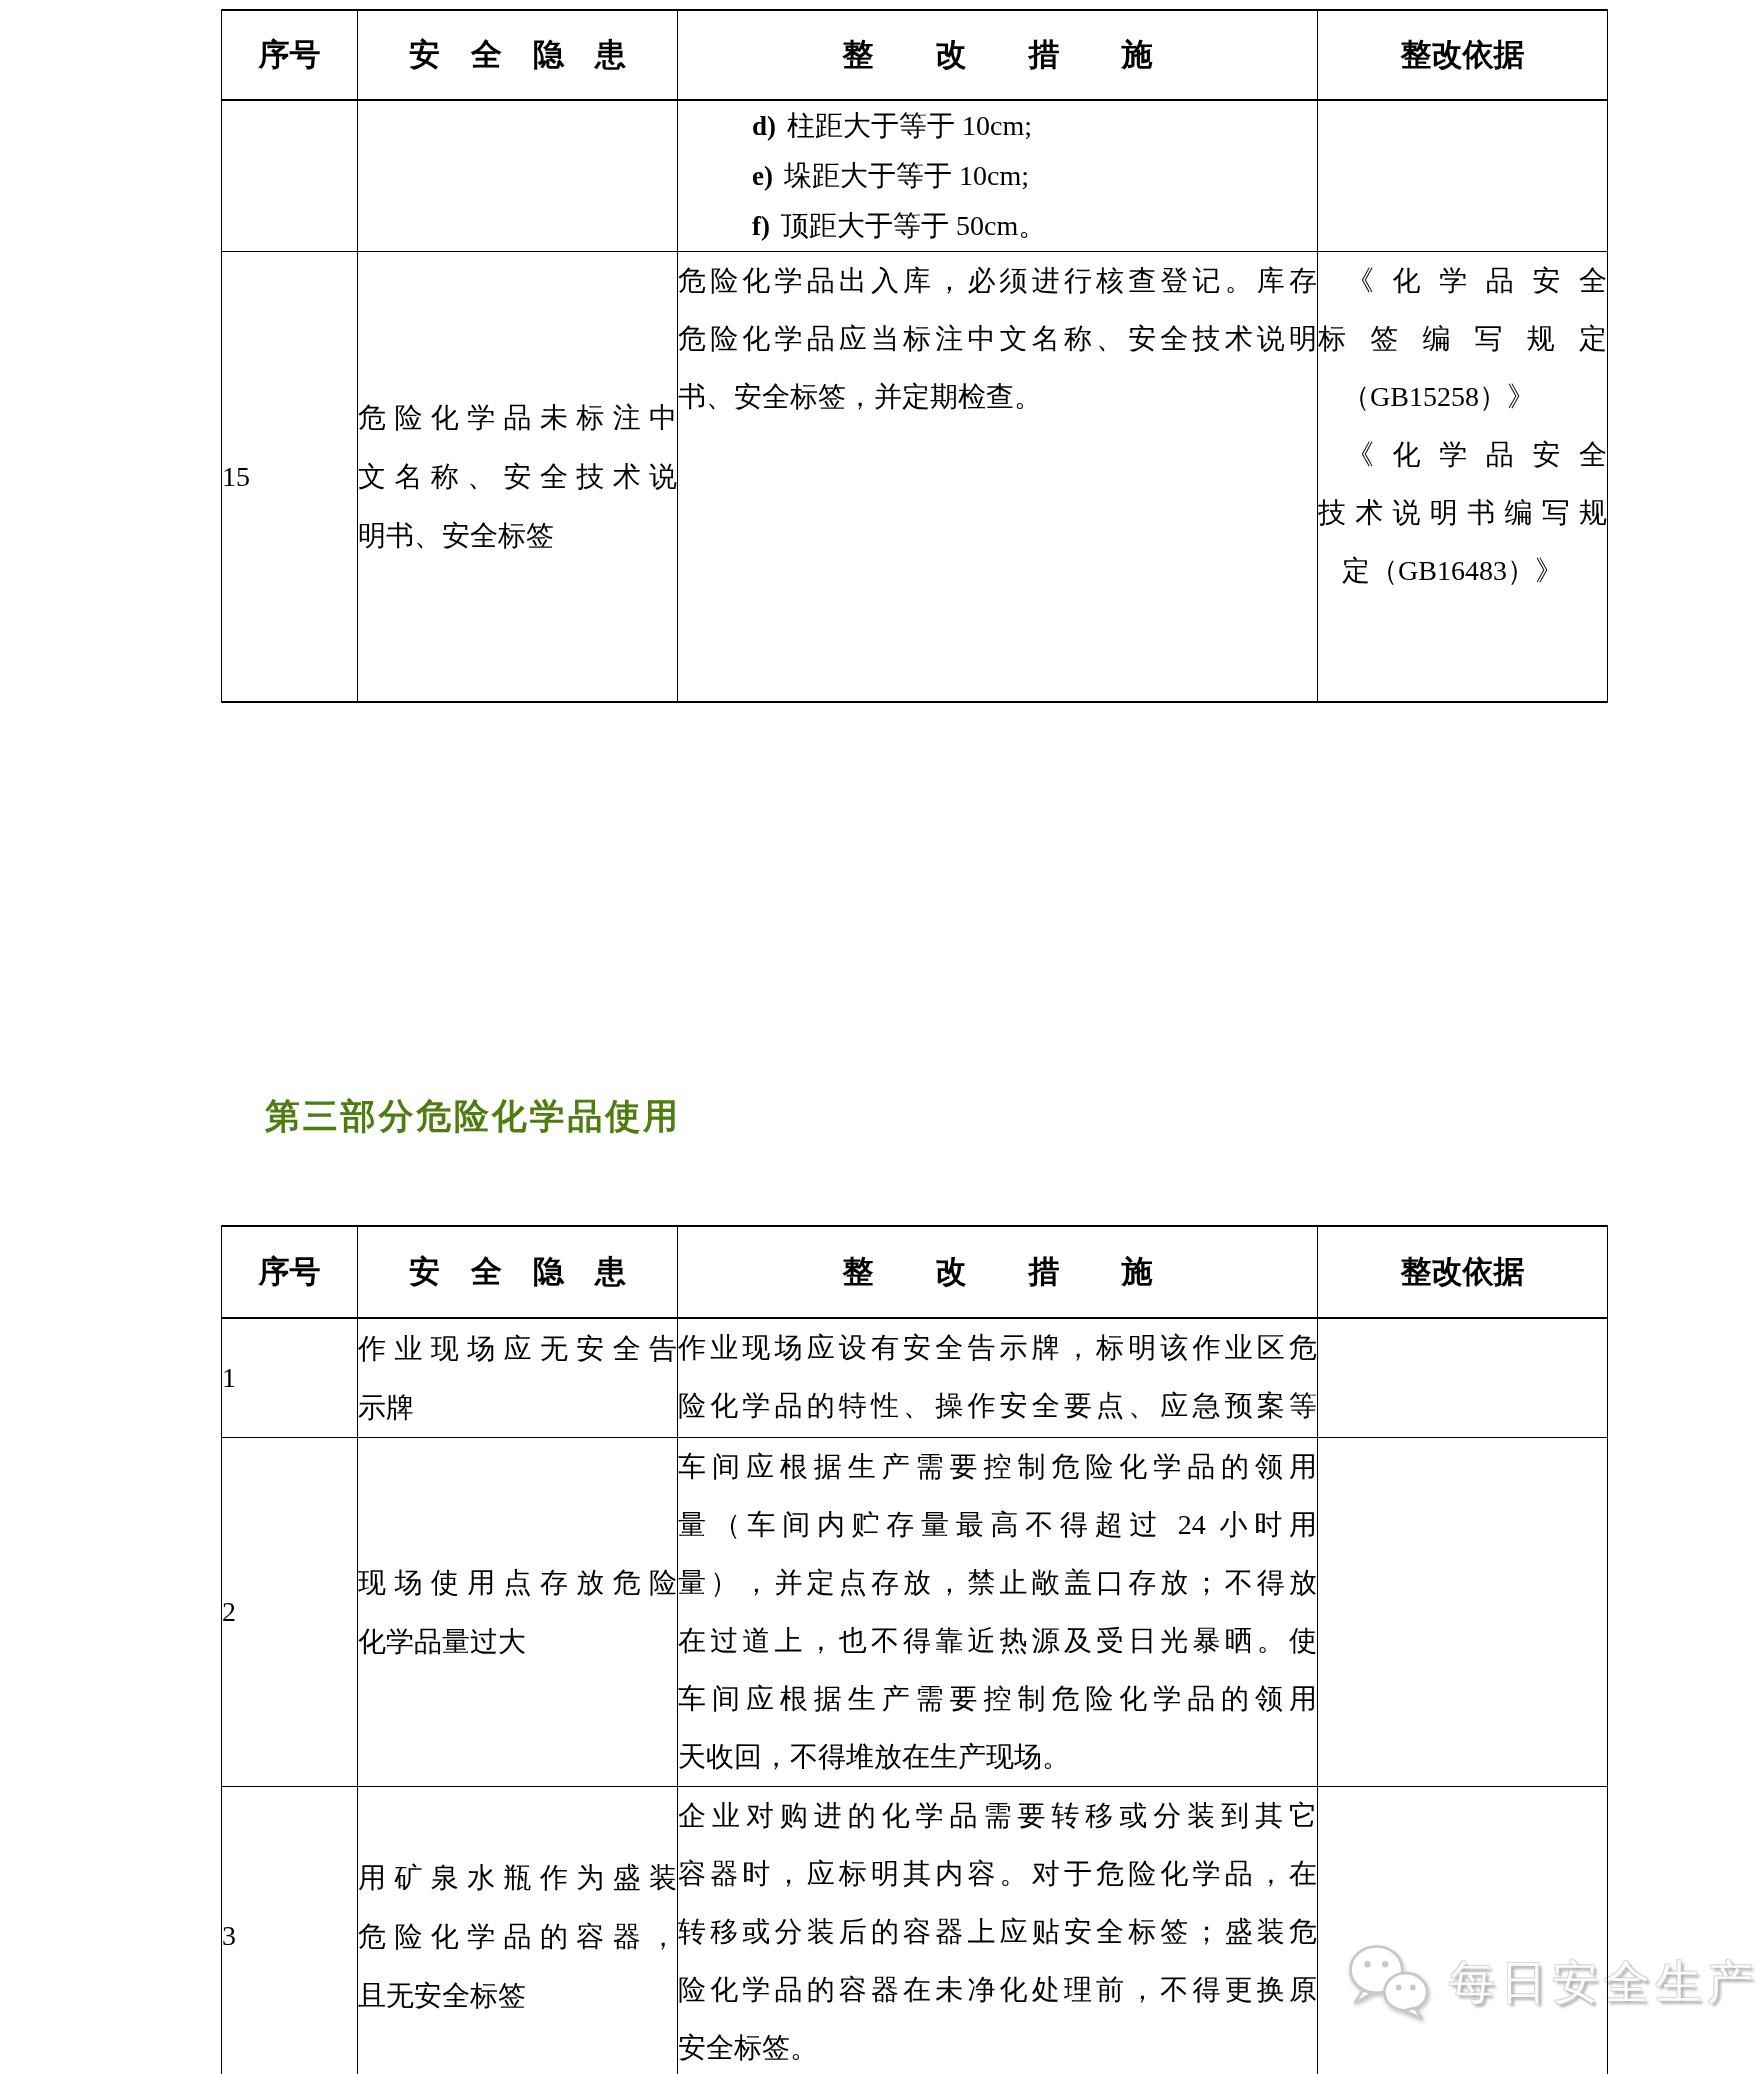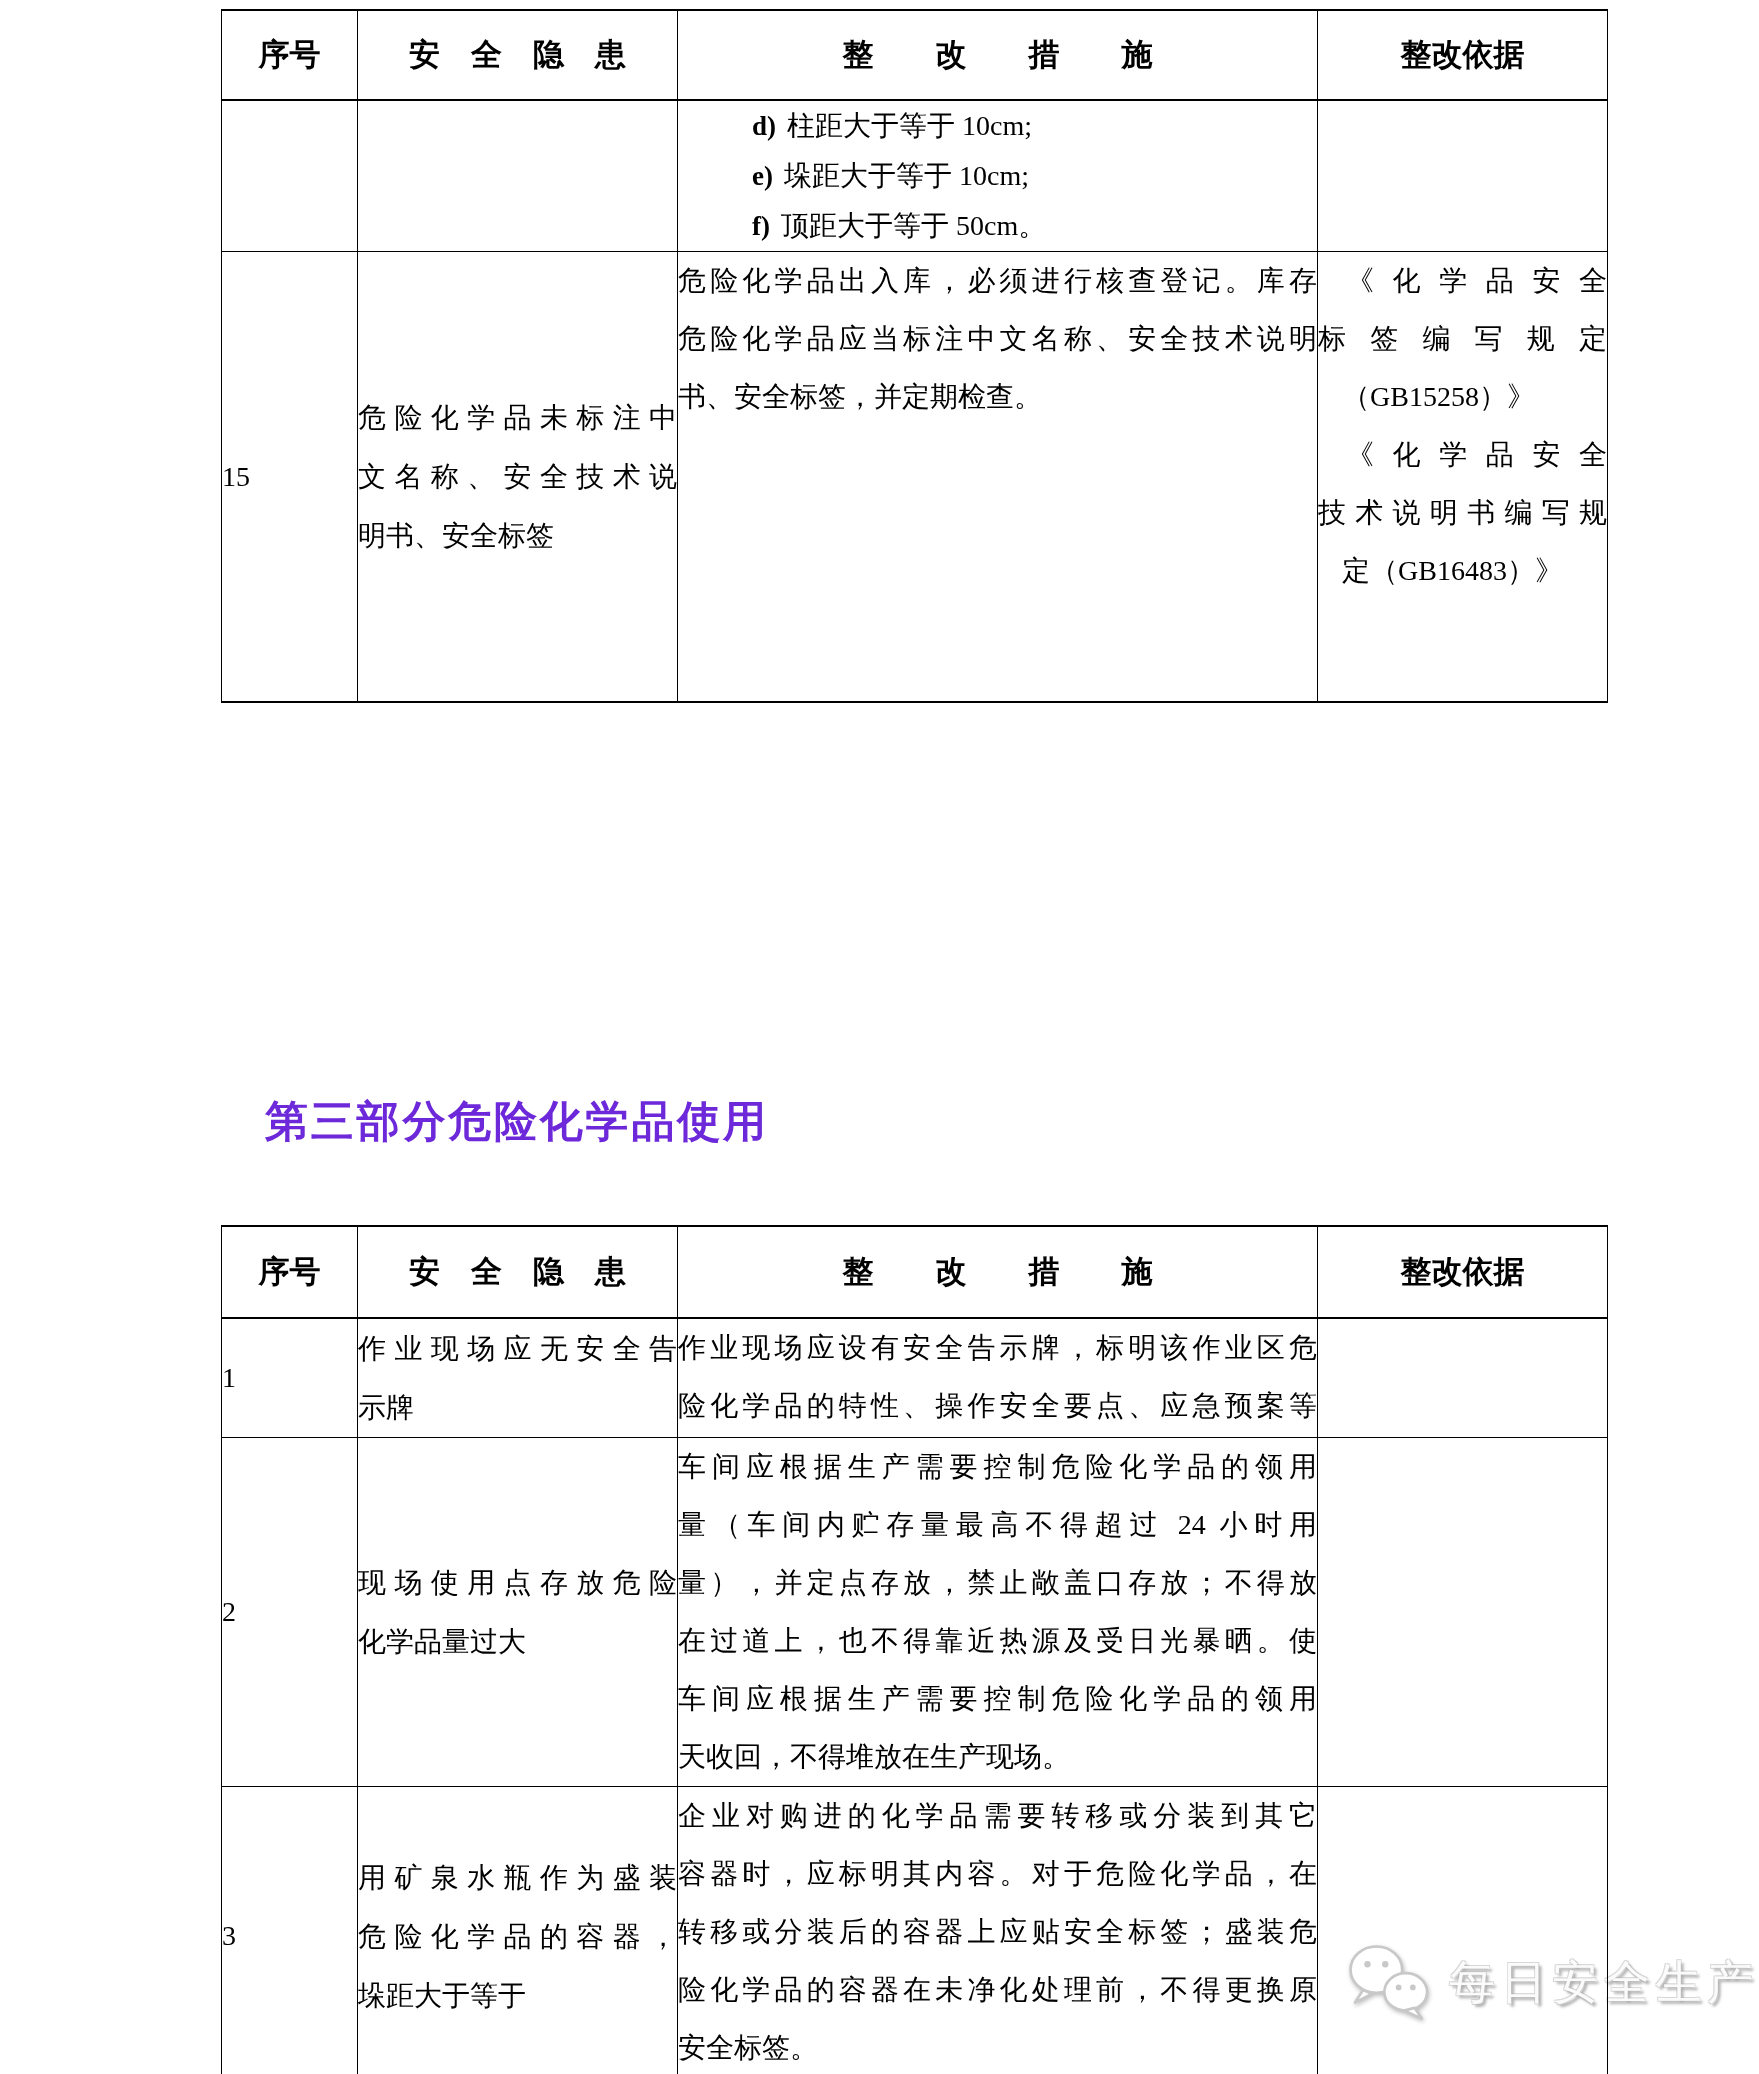--- a/index.html
+++ b/index.html
@@ -39,21 +39,21 @@
   .def-marker{font-weight:bold;margin-right:11px;font-size:27px;}
   
   .basis-line{line-height:58px;text-align:justify;}
   .b-first{text-align-last:justify;text-indent:28px;}
   .b-mid{text-align-last:justify;}
   .b-last{text-indent:24px;}
   
   .section-title{
     position:absolute;left:265px;top:1093px;margin:0;
     font-family:"Liberation Sans","DejaVu Sans",sans-serif;
-    font-weight:700;font-size:43px;letter-spacing:2.8px;color:#6d28d9;
+    font-weight:700;font-size:35px;letter-spacing:2.8px;color:#4d7c0f;
     white-space:nowrap;
   }
   
   .watermark{
     position:absolute;left:1347px;top:1942px;
     display:flex;align-items:center;gap:13px;
   }
   .wm-icon{filter:drop-shadow(1.9px 2.8px 1.9px rgba(110,110,110,0.45));}
   .wm-text{
     font-family:"Liberation Sans","DejaVu Sans",sans-serif;
@@ -184,21 +184,21 @@
             </div>
         </td>
         <td class="basis"></td>
       </tr>
       <tr style="height:300px;">
         <td class="idx">3</td>
         <td class="hazard">
           <div>
               <div class="tline">用矿泉水瓶作为盛装</div>
               <div class="tline">危险化学品的容器，</div>
-              <div class="tline rag">垛距大于等于</div>
+              <div class="tline rag">且无安全标签</div>
             </div>
         </td>
         <td class="measure">
           <div>
               <div class="tline">企业对购进的化学品需要转移或分装到其它</div>
               <div class="tline">容器时，应标明其内容。对于危险化学品，在</div>
               <div class="tline">转移或分装后的容器上应贴安全标签；盛装危</div>
               <div class="tline">险化学品的容器在未净化处理前，不得更换原</div>
               <div class="tline rag">安全标签。</div>
             </div>

